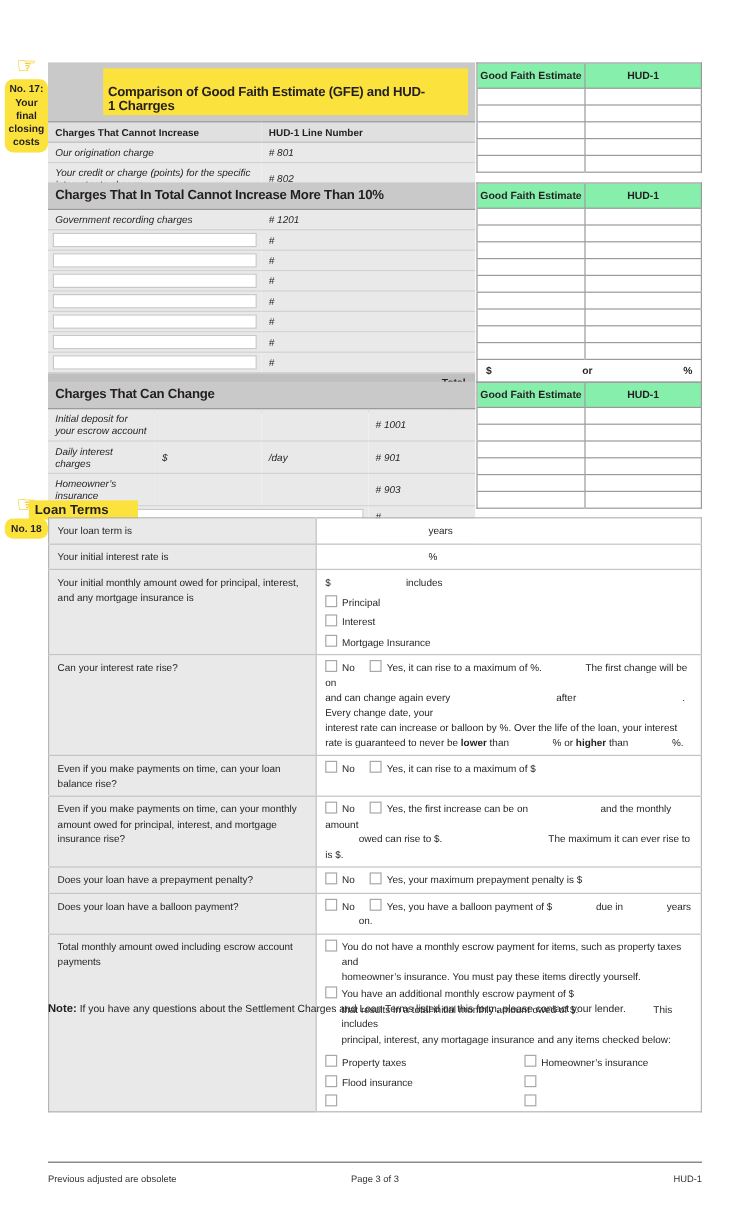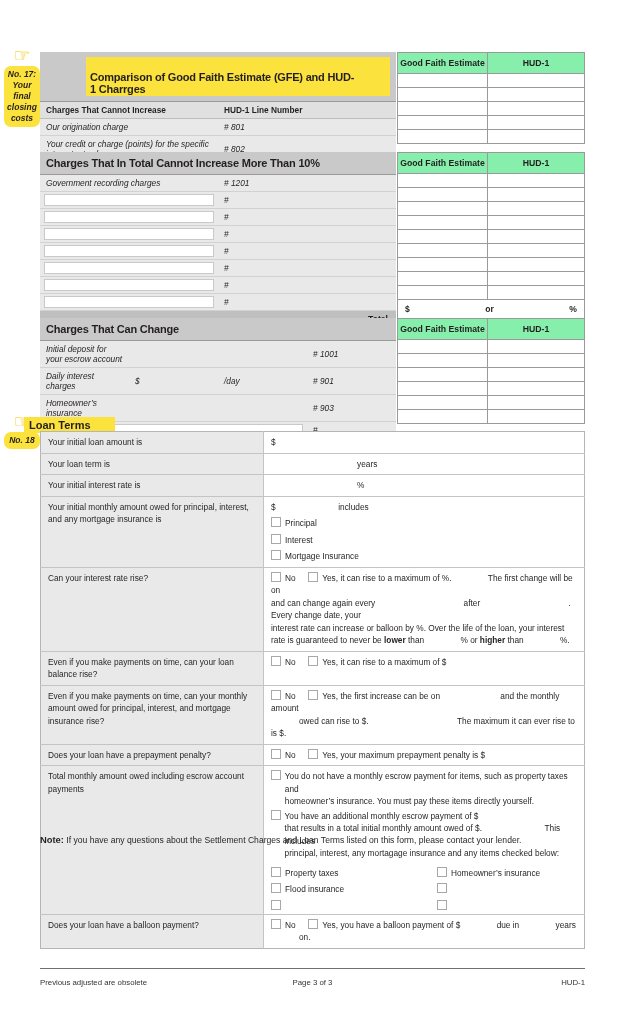--- a/index.html
+++ b/index.html
@@ -14,21 +14,21 @@
   }
 
   .page { position: relative; width: 621px; height: 1024px; padding: 0; }
 
   
   .callout { position: absolute; width: 36px; text-align: center; }
   .callout .hand { font-size: 19px; line-height: 19px; color: #f2c400; }
   .callout .bubble {
     background: #fbe23c; border-radius: 7px;
     font-size: 8.5px; font-weight: bold; line-height: 11px;
-    color: #231f20; padding: 3px 2px; margin-top: 1px; font-style: italic;
+    color: #231f20; padding: 3px 2px; margin-top: 1px;
   }
   .callout.c17 { left: 4px; top: 46px; }
   .callout.c18 { left: 4px; top: 412px; }
   .left-tbl  { position: absolute; left: 40px; width: 356px; }
   .right-tbl { position: absolute; left: 397px; width: 188px; }
 
   table { border-collapse: collapse; width: 100%; table-layout: fixed; }
   td, th { padding: 0; border: 0; }
 
   .hdr-row td {
@@ -383,24 +383,20 @@
       </table>
   </div>
 
   <div style="position:absolute;left:24px;top:415px;">
     <span style="background:#fbe23c;font-weight:bold;font-size:11px;padding:2px 24px 2px 5px;display:inline-block">Loan Terms</span>
   </div>
 
   <div class="lt" style="top:431px;">
     <table>
       <tbody>
-          <tr>
-        <td class="q">Your initial loan amount is</td>
-        <td class="a">$</td>
-      </tr>
       <tr>
         <td class="q">Your loan term is</td>
         <td class="a"><span class="sp-lg"></span><span>years</span></td>
       </tr>
       <tr>
         <td class="q">Your initial interest rate is</td>
         <td class="a"><span class="sp-lg"></span><span>%</span></td>
       </tr>
 
       <tr>
@@ -456,20 +452,32 @@
           <span class="sp-lg"></span><span>The maximum it can ever rise to is $.</span>
         </td>
       </tr>
 
       <tr>
         <td class="q" style="height:20px">Does your loan have a prepayment penalty?</td>
         <td class="a">
           <span class="cb"></span><span>No</span>
           <span style="display:inline-block;width:8px"></span>
           <span class="cb"></span><span>Yes, your maximum prepayment penalty is $</span>
+        </td>
+      </tr>
+
+      <tr>
+        <td class="q" style="height:28px">Does your loan have a balloon payment?</td>
+        <td class="a">
+          <span class="cb"></span><span>No</span>
+          <span style="display:inline-block;width:8px"></span>
+          <span class="cb"></span><span>Yes, you have a balloon payment of $</span>
+          <span class="sp-sm"></span><span>due in</span>
+          <span class="sp-sm"></span><span>years</span>
+          <br><span style="display:inline-block;width:28px"></span><span>on.</span>
         </td>
       </tr>
 
       <tr>
         <td class="q" style="height:103px">Total monthly amount owed including escrow account payments</td>
         <td class="a">
           <div style="display:flex">
             <span class="cb"></span>
             <span>
               <span>You do not have a monthly escrow payment for items, such as property taxes and</span><br>
@@ -511,32 +519,20 @@
                   <span class="cb"></span>
                   <span></span>
                 </div>
             <div>
                   <span class="cb"></span>
                   <span></span>
                 </div>
           </div>
         </td>
       </tr>
-
-      <tr>
-        <td class="q" style="height:28px">Does your loan have a balloon payment?</td>
-        <td class="a">
-          <span class="cb"></span><span>No</span>
-          <span style="display:inline-block;width:8px"></span>
-          <span class="cb"></span><span>Yes, you have a balloon payment of $</span>
-          <span class="sp-sm"></span><span>due in</span>
-          <span class="sp-sm"></span><span>years</span>
-          <br><span style="display:inline-block;width:28px"></span><span>on.</span>
-        </td>
-      </tr>
     </tbody>
       </table>
   </div>
 
   <div class="note">
     <b>Note:</b>
     <span>If you have any questions about the Settlement Charges and Loan Terms listed on this form, please contact your lender.</span>
   </div>
 
   <div class="foot-rule"></div>

